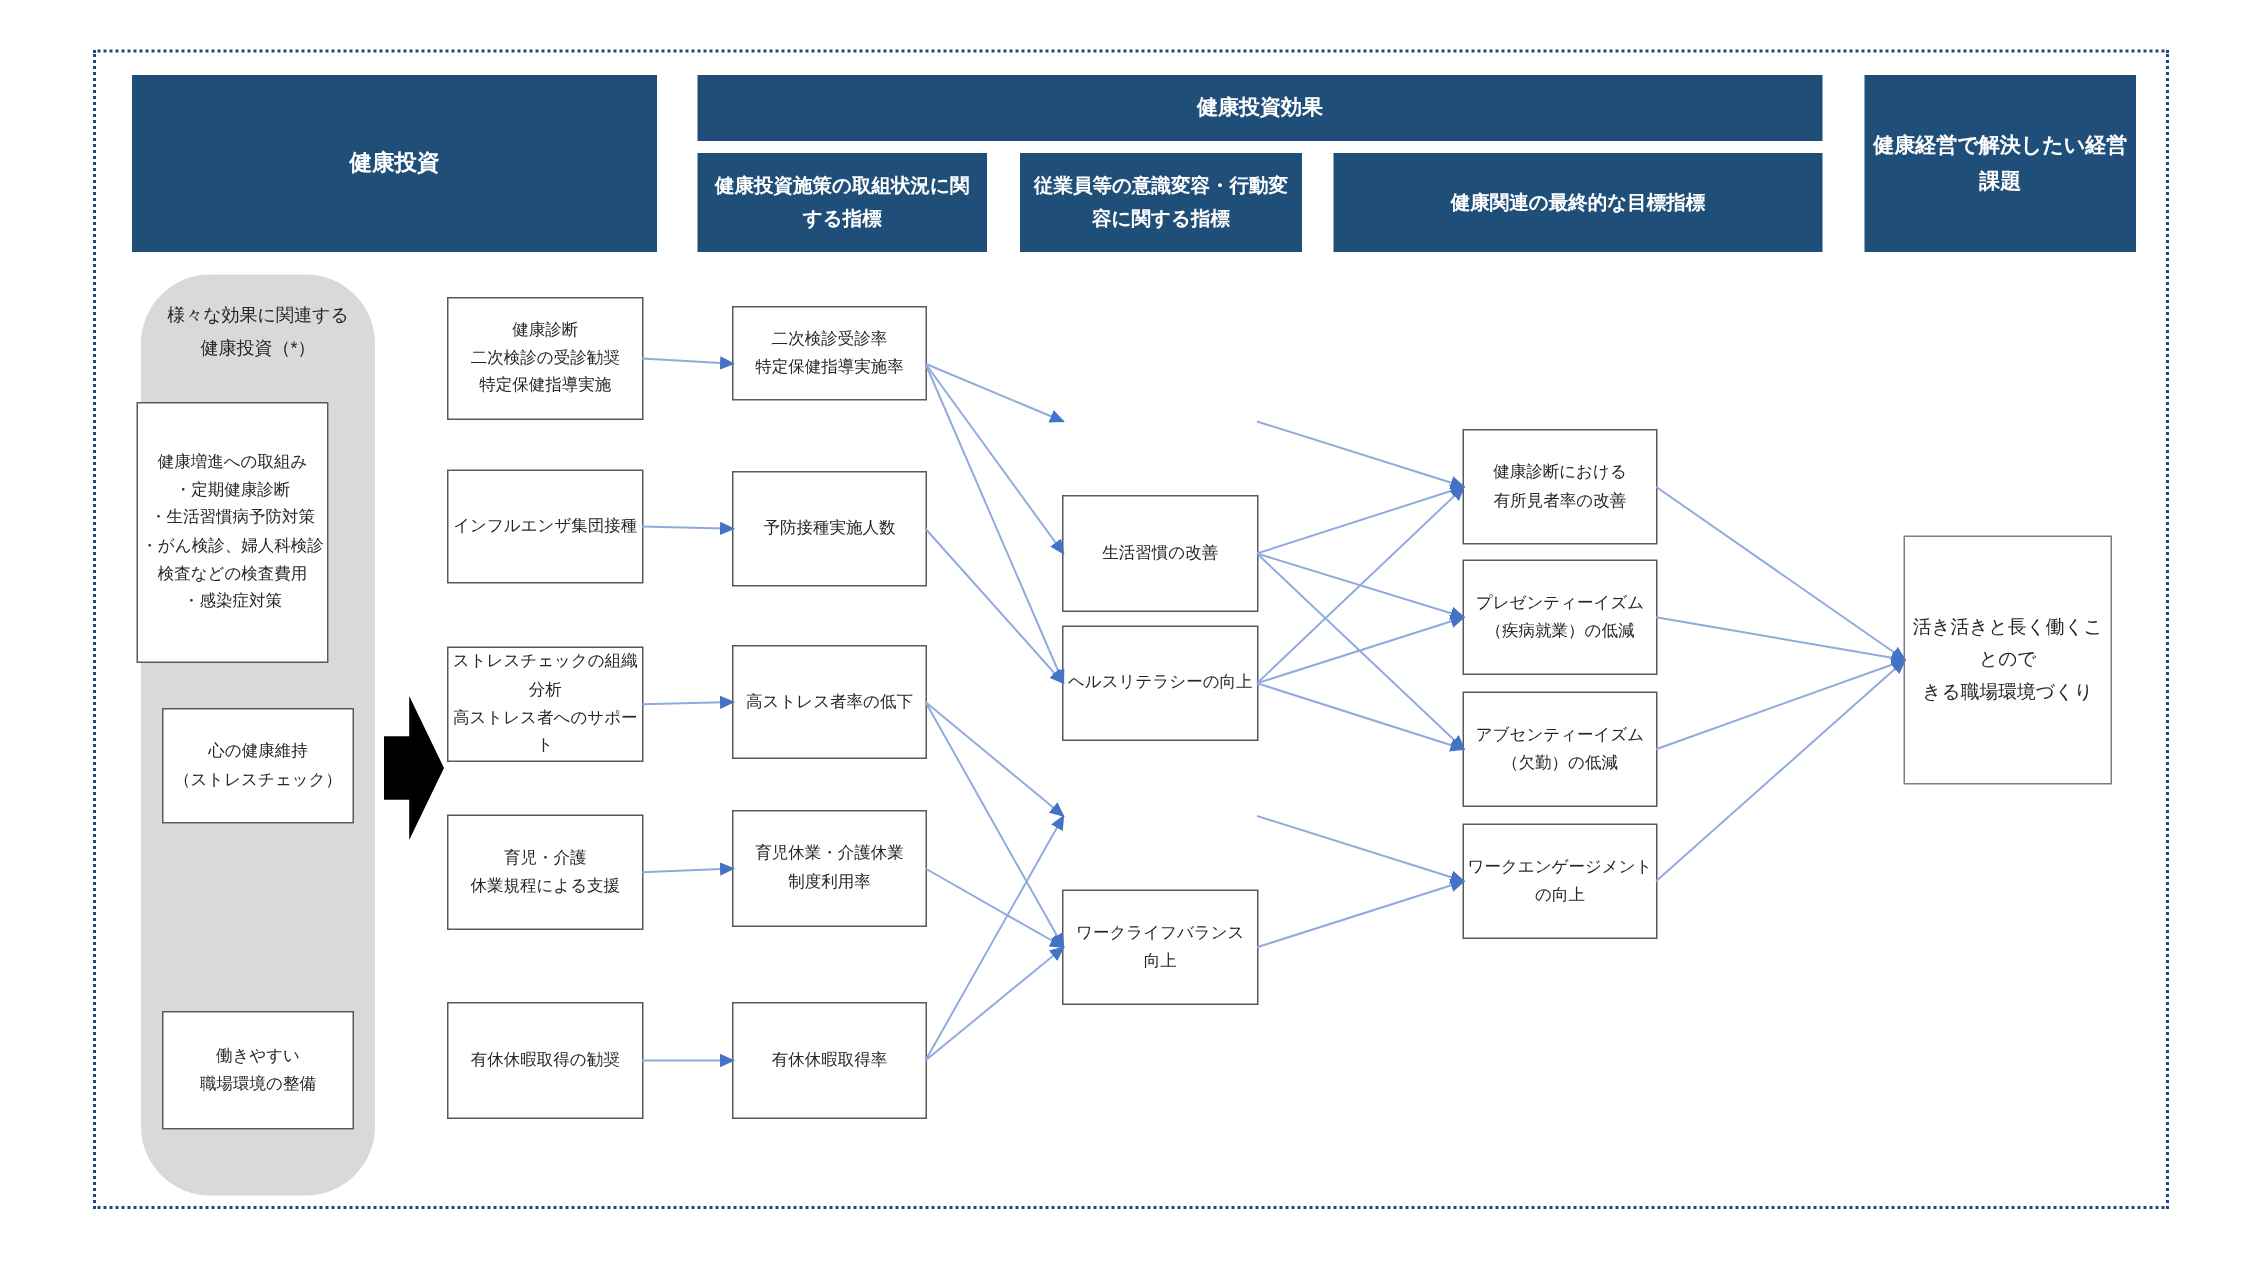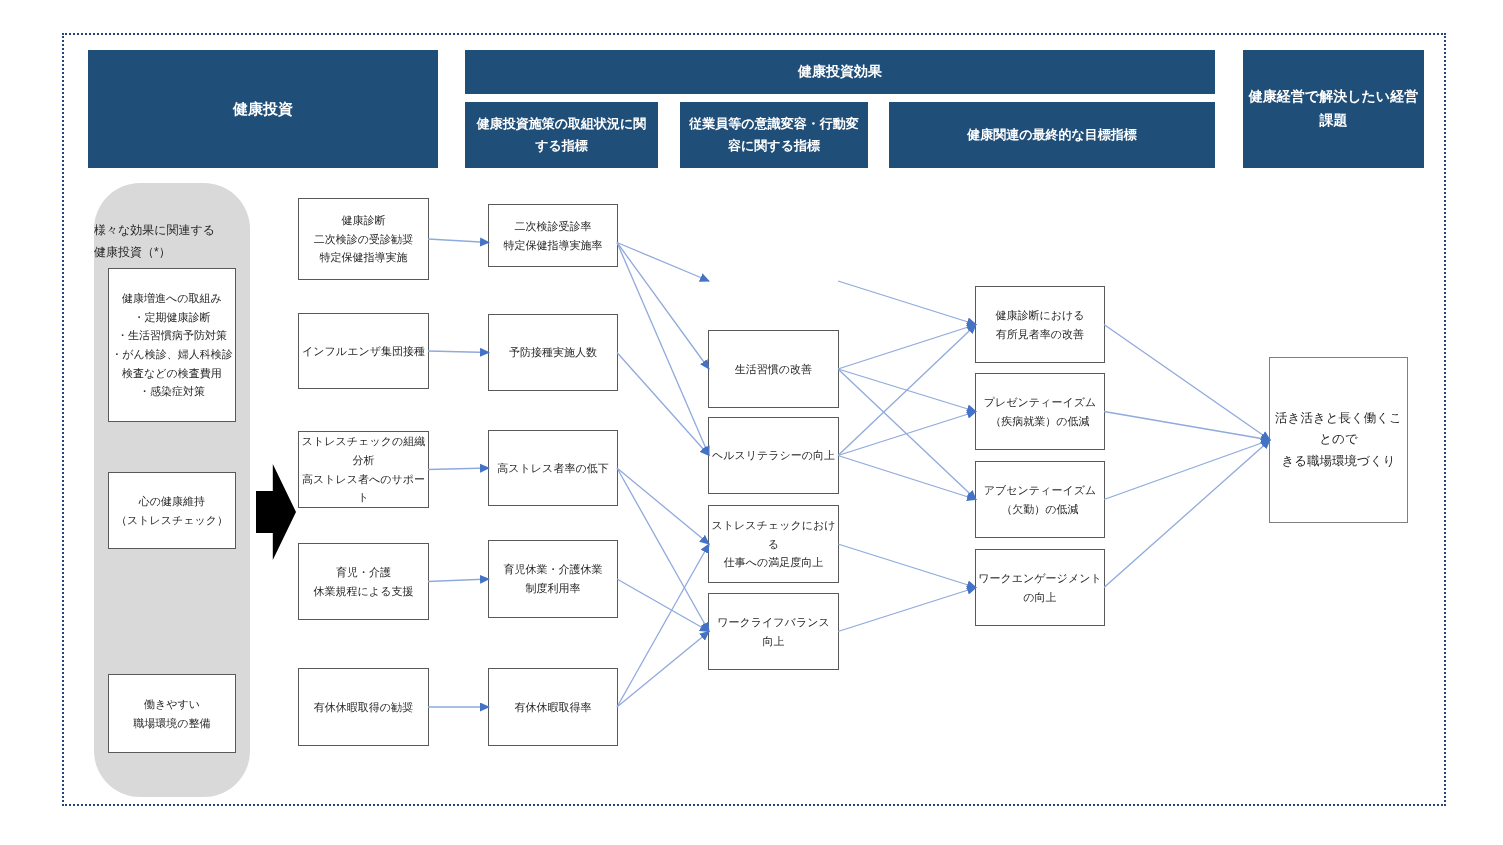--- a/index.html
+++ b/index.html
@@ -15,22 +15,22 @@
        display:flex;align-items:center;justify-content:center;text-align:center;
        font-weight:bold;white-space:pre-line;line-height:1.7;}
   .hdr-investment{left:88px;top:50px;width:350px;height:118px;font-size:15px;}
   .hdr-effect{left:465px;top:50px;width:750px;height:44px;font-size:14px;}
   .hdr-sub1{left:465px;top:102px;width:193px;height:66px;font-size:13px;}
   .hdr-sub2{left:680px;top:102px;width:188px;height:66px;font-size:13px;}
   .hdr-sub3{left:889px;top:102px;width:326px;height:66px;font-size:13px;}
   .hdr-goal{left:1243px;top:50px;width:181px;height:118px;font-size:14px;}
   .gray-panel{position:absolute;left:94px;top:183px;width:156px;height:614px;
        background:var(--panel-bg);border-radius:46px;}
-  .panel-title{position:absolute;left:94px;top:200px;width:156px;
-       font-size:12px;line-height:1.8;white-space:pre-line;margin-top:20px;}
+  .panel-title{position:absolute;left:94px;top:200px;width:156px;text-align:center;
+       font-size:12px;line-height:1.8;white-space:pre-line;}
   .node{position:absolute;background:#ffffff;border:1.5px solid var(--box-border);
        display:flex;align-items:center;justify-content:center;text-align:center;
        font-size:11px;line-height:1.7;white-space:pre-line;box-sizing:border-box;z-index:2;}
   .node.goal{border-color:var(--goal-border);font-size:12.5px;}
   .flow-arrow{position:absolute;left:256px;top:464px;width:40px;height:96px;background:var(--flow-arrow);
        clip-path:polygon(0% 28%,42% 28%,42% 0%,100% 50%,42% 100%,42% 72%,0% 72%);z-index:1;}
   #edges{position:absolute;left:0;top:0;width:1503px;height:845px;z-index:3;pointer-events:none;}
   #edges line{stroke:var(--line);stroke-width:1.3;}
 </style>
 </head>
@@ -45,21 +45,21 @@
 する指標</div>
   <div class="hdr hdr-sub2">従業員等の意識変容・行動変
 容に関する指標</div>
   <div class="hdr hdr-sub3">健康関連の最終的な目標指標</div>
   <div class="hdr hdr-goal">健康経営で解決したい経営
 課題</div>
 
   <div class="gray-panel"></div>
   <div class="panel-title">様々な効果に関連する
 健康投資（*）</div>
-  <div class="node" style="left:108px;top:268px;width:128px;height:154px;">健康増進への取組み
+  <div class="node" style="left:91px;top:268px;width:128px;height:174px;">健康増進への取組み
 ・定期健康診断
 ・生活習慣病予防対策
 ・がん検診、婦人科検診
 検査などの検査費用
 ・感染症対策</div>
   <div class="node" style="left:108px;top:472px;width:128px;height:77px;">心の健康維持
 （ストレスチェック）</div>
   <div class="node" style="left:108px;top:674px;width:128px;height:79px;">働きやすい
 職場環境の整備</div>
 
@@ -78,22 +78,20 @@
   <div class="node" style="left:488px;top:204px;width:130px;height:63px;">二次検診受診率
 特定保健指導実施率</div>
   <div class="node" style="left:488px;top:430px;width:130px;height:76px;">高ストレス者率の低下</div>
   <div class="node" style="left:488px;top:314px;width:130px;height:77px;">予防接種実施人数</div>
   <div class="node" style="left:488px;top:540px;width:130px;height:78px;">育児休業・介護休業
 制度利用率</div>
   <div class="node" style="left:488px;top:668px;width:130px;height:78px;">有休休暇取得率</div>
 
   <div class="node" style="left:708px;top:330px;width:131px;height:78px;">生活習慣の改善</div>
   <div class="node" style="left:708px;top:417px;width:131px;height:77px;">ヘルスリテラシーの向上</div>
-  <div class="node" style="left:708px;top:505px;width:131px;height:78px;">ストレスチェックにおける
-仕事への満足度向上</div>
   <div class="node" style="left:708px;top:593px;width:131px;height:77px;">ワークライフバランス
 向上</div>
 
   <div class="node" style="left:975px;top:286px;width:130px;height:77px;">健康診断における
 有所見者率の改善</div>
   <div class="node" style="left:975px;top:373px;width:130px;height:77px;">プレゼンティーイズム
 （疾病就業）の低減</div>
   <div class="node" style="left:975px;top:461px;width:130px;height:77px;">アブセンティーイズム
 （欠勤）の低減</div>
   <div class="node" style="left:975px;top:549px;width:130px;height:77px;">ワークエンゲージメント

